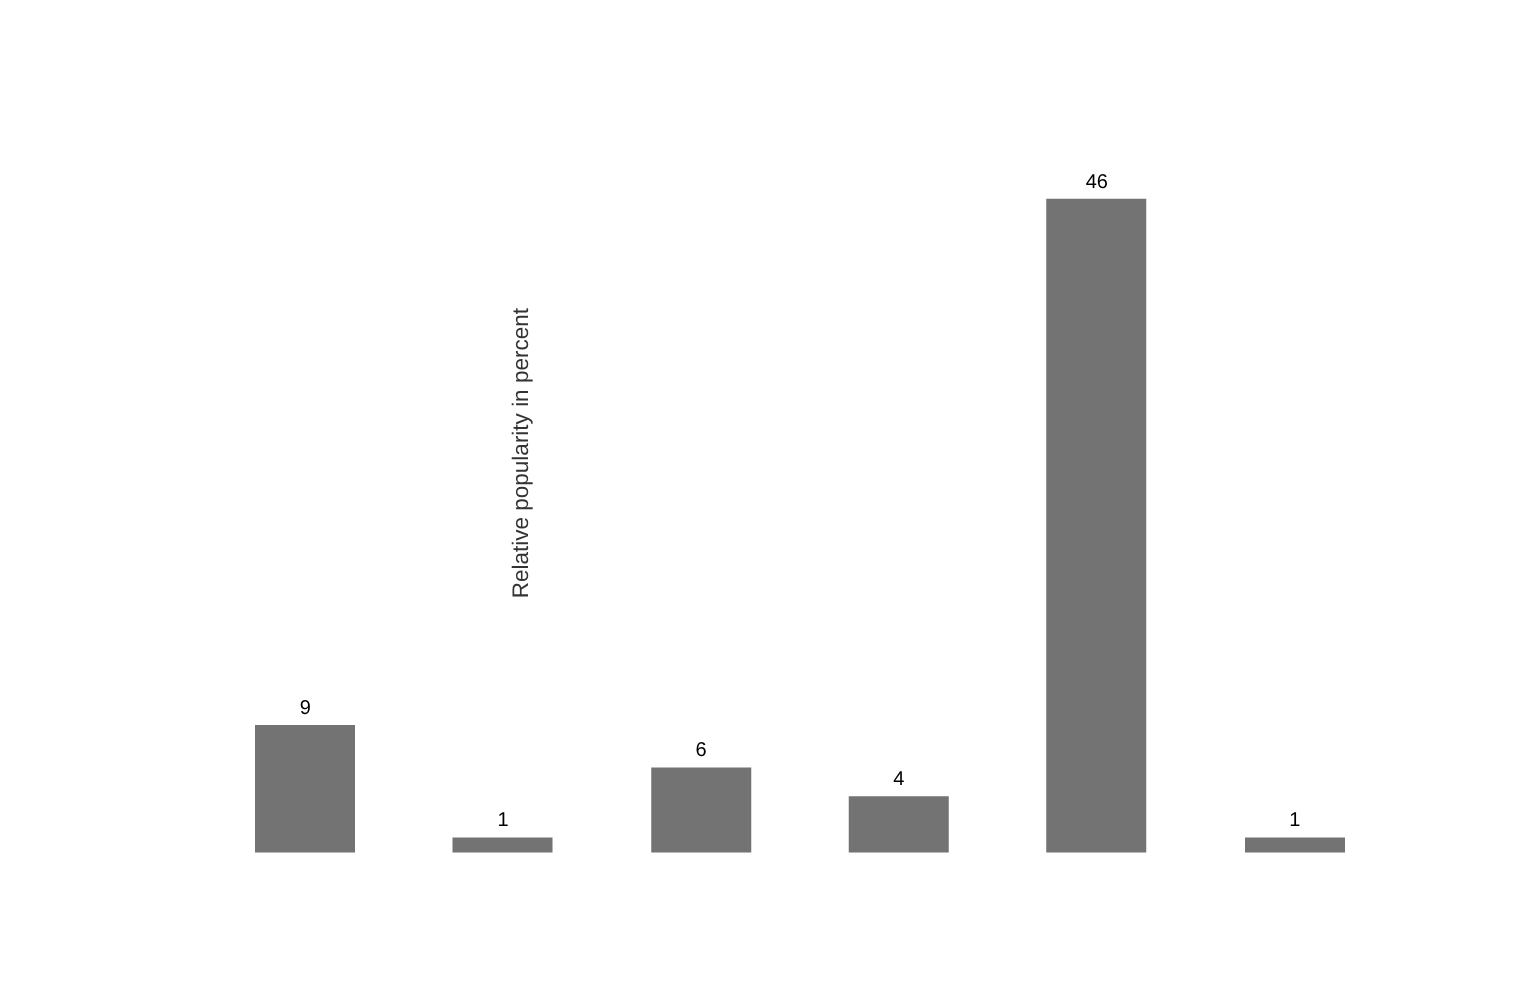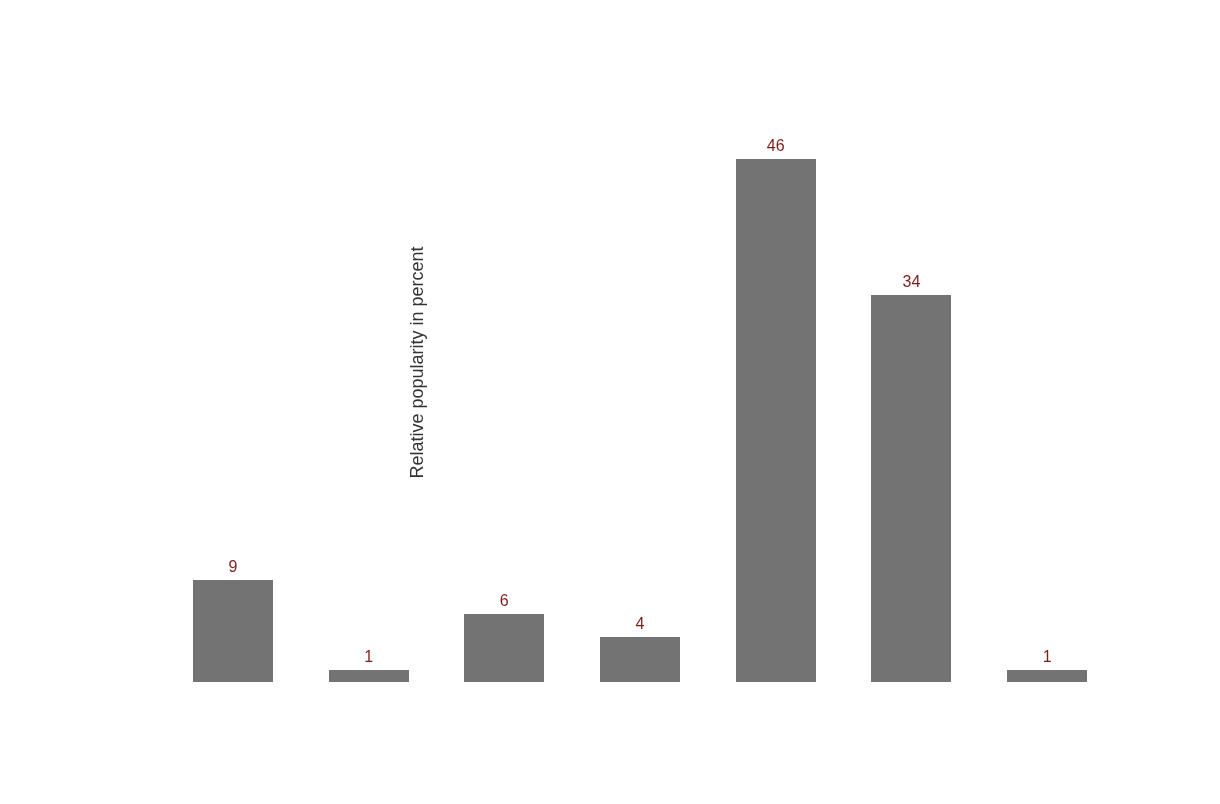--- a/index.html
+++ b/index.html
@@ -37,21 +37,21 @@
     .bar-group {
       display: flex;
       flex-direction: column;
       align-items: center;
       flex: 1;
       height: 100%;
       justify-content: flex-end;
     }
     .bar-value {
       font-size: 16px;
-      color: #7f1d1d;
+      color: #000000;
       margin-bottom: 4px;
     }
     .bar {
       background: #737373;
       width: 80px;
     }
     .x-labels {
       position: absolute;
       left: 60px;
       right: 0;
@@ -97,23 +97,19 @@
         </div>
         <div class="bar-group">
           <span class="bar-value">4</span>
           <div class="bar" style="height: 45px;"></div>
         </div>
         <div class="bar-group">
           <span class="bar-value">46</span>
           <div class="bar" style="height: 523px;"></div>
         </div>
         <div class="bar-group">
-          <span class="bar-value">34</span>
-          <div class="bar" style="height: 387px;"></div>
-        </div>
-        <div class="bar-group">
           <span class="bar-value">1</span>
           <div class="bar" style="height: 12px;"></div>
         </div>
       </div>
 
   </div>
 </div>
 
 </body></html>

